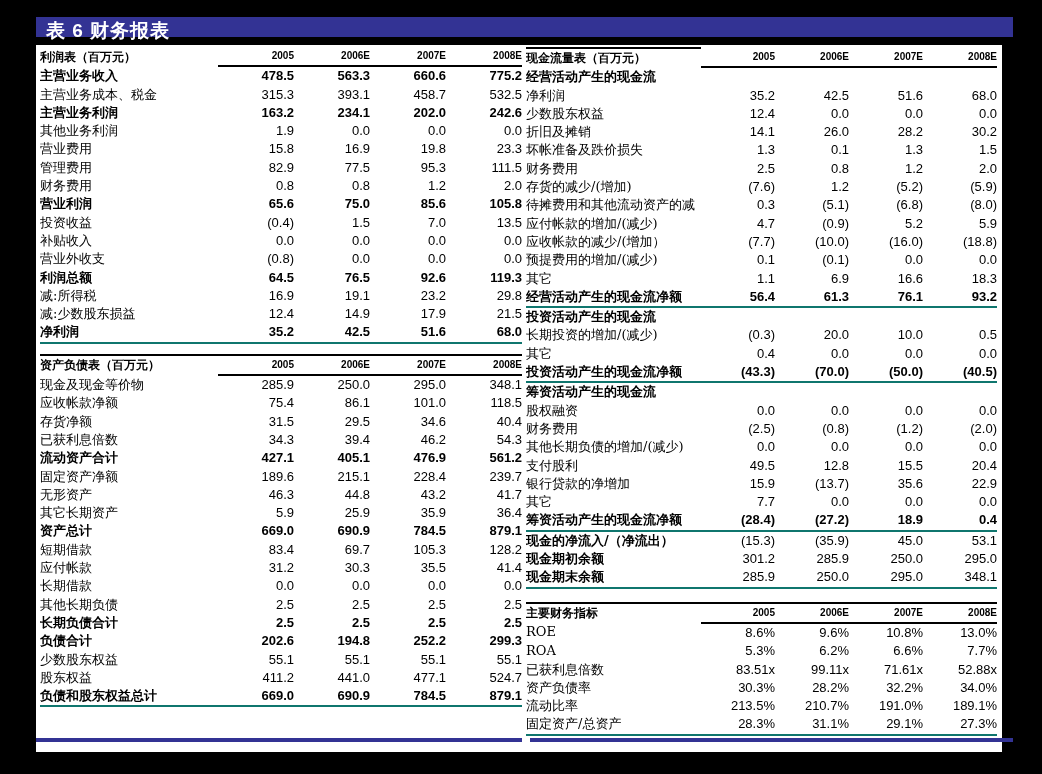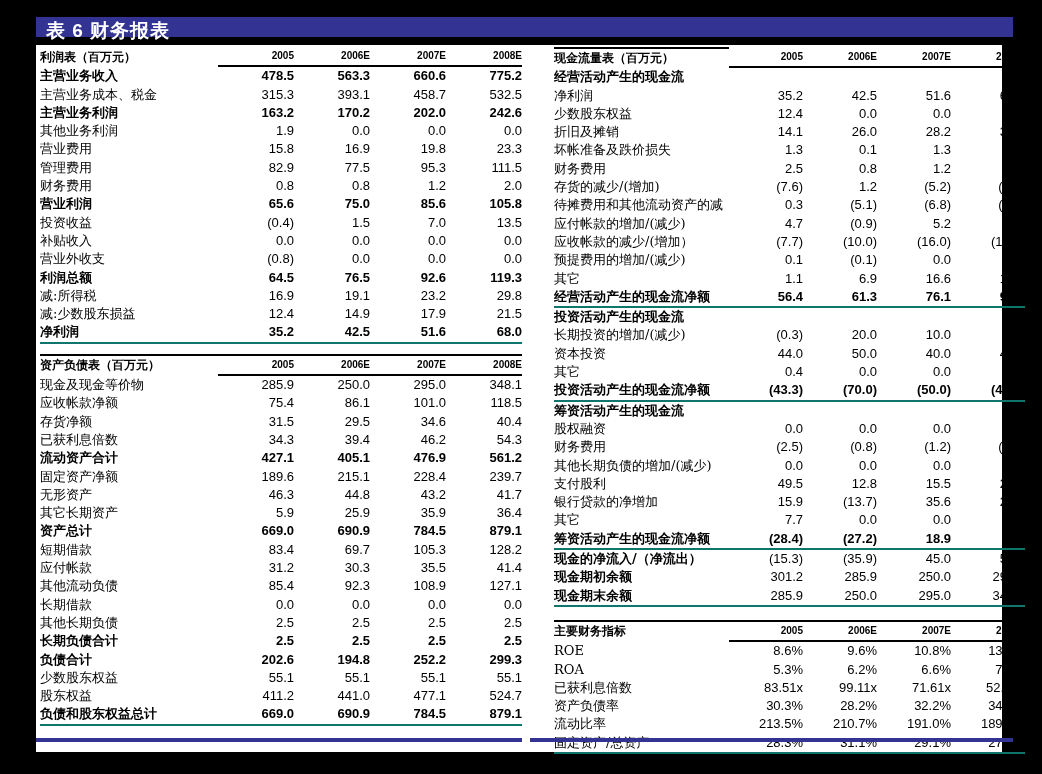--- a/index.html
+++ b/index.html
@@ -12,21 +12,21 @@
     background:#333394; color:#fff; font-weight:bold; font-size:19px;
     line-height:28px; padding-left:10px; box-sizing:border-box;
     font-family:"Liberation Sans",sans-serif; letter-spacing:1px;
   }
   .sheet {
     position:absolute; left:36px; top:45px; width:966px; height:707px;
     background:#fff;
   }
   .col { position:absolute; top:2px; }
   .col-left  { left:4px;   width:482px; }
-  .col-right { left:518px; width:471px; }
+  .col-right { left:490px; width:471px; }
   .gap-left  { height:10px; }
   .gap-right { height:13px; }
 
   .fin-table { border-collapse:collapse; width:100%; table-layout:fixed; }
   .fin-table th, .fin-table td {
     padding:0; height:18.3px; line-height:18.3px; font-size:13px;
     font-weight:normal; overflow:hidden; white-space:nowrap; color:#000;
   }
   .fin-table .lbl { text-align:left;  font-family:"DejaVu Serif","Liberation Serif",serif; }
   .fin-table .num { text-align:right; font-family:"Liberation Sans",sans-serif; }
@@ -82,21 +82,21 @@
               <tr class="">
                 <td class="lbl">主营业务成本、税金</td>
                 <td class="num">315.3</td>
                 <td class="num">393.1</td>
                 <td class="num">458.7</td>
                 <td class="num">532.5</td>
               </tr>
               <tr class="row-bold">
                 <td class="lbl">主营业务利润</td>
                 <td class="num">163.2</td>
-                <td class="num">170.2</td>
+                <td class="num">234.1</td>
                 <td class="num">202.0</td>
                 <td class="num">242.6</td>
               </tr>
               <tr class="">
                 <td class="lbl">其他业务利润</td>
                 <td class="num">1.9</td>
                 <td class="num">0.0</td>
                 <td class="num">0.0</td>
                 <td class="num">0.0</td>
               </tr>
@@ -269,27 +269,20 @@
                 <td class="num">69.7</td>
                 <td class="num">105.3</td>
                 <td class="num">128.2</td>
               </tr>
               <tr class="">
                 <td class="lbl">应付帐款</td>
                 <td class="num">31.2</td>
                 <td class="num">30.3</td>
                 <td class="num">35.5</td>
                 <td class="num">41.4</td>
-              </tr>
-              <tr class="">
-                <td class="lbl">其他流动负债</td>
-                <td class="num">85.4</td>
-                <td class="num">92.3</td>
-                <td class="num">108.9</td>
-                <td class="num">127.1</td>
               </tr>
               <tr class="">
                 <td class="lbl">长期借款</td>
                 <td class="num">0.0</td>
                 <td class="num">0.0</td>
                 <td class="num">0.0</td>
                 <td class="num">0.0</td>
               </tr>
               <tr class="">
                 <td class="lbl">其他长期负债</td>
@@ -454,27 +447,20 @@
                 <td class="num"></td>
                 <td class="num"></td>
                 <td class="num"></td>
               </tr>
               <tr class="">
                 <td class="lbl">长期投资的增加/(减少)</td>
                 <td class="num">(0.3)</td>
                 <td class="num">20.0</td>
                 <td class="num">10.0</td>
                 <td class="num">0.5</td>
-              </tr>
-              <tr class="">
-                <td class="lbl">资本投资</td>
-                <td class="num">44.0</td>
-                <td class="num">50.0</td>
-                <td class="num">40.0</td>
-                <td class="num">40.0</td>
               </tr>
               <tr class="">
                 <td class="lbl">其它</td>
                 <td class="num">0.4</td>
                 <td class="num">0.0</td>
                 <td class="num">0.0</td>
                 <td class="num">0.0</td>
               </tr>
               <tr class="row-bold rule-below">
                 <td class="lbl">投资活动产生的现金流净额</td>

